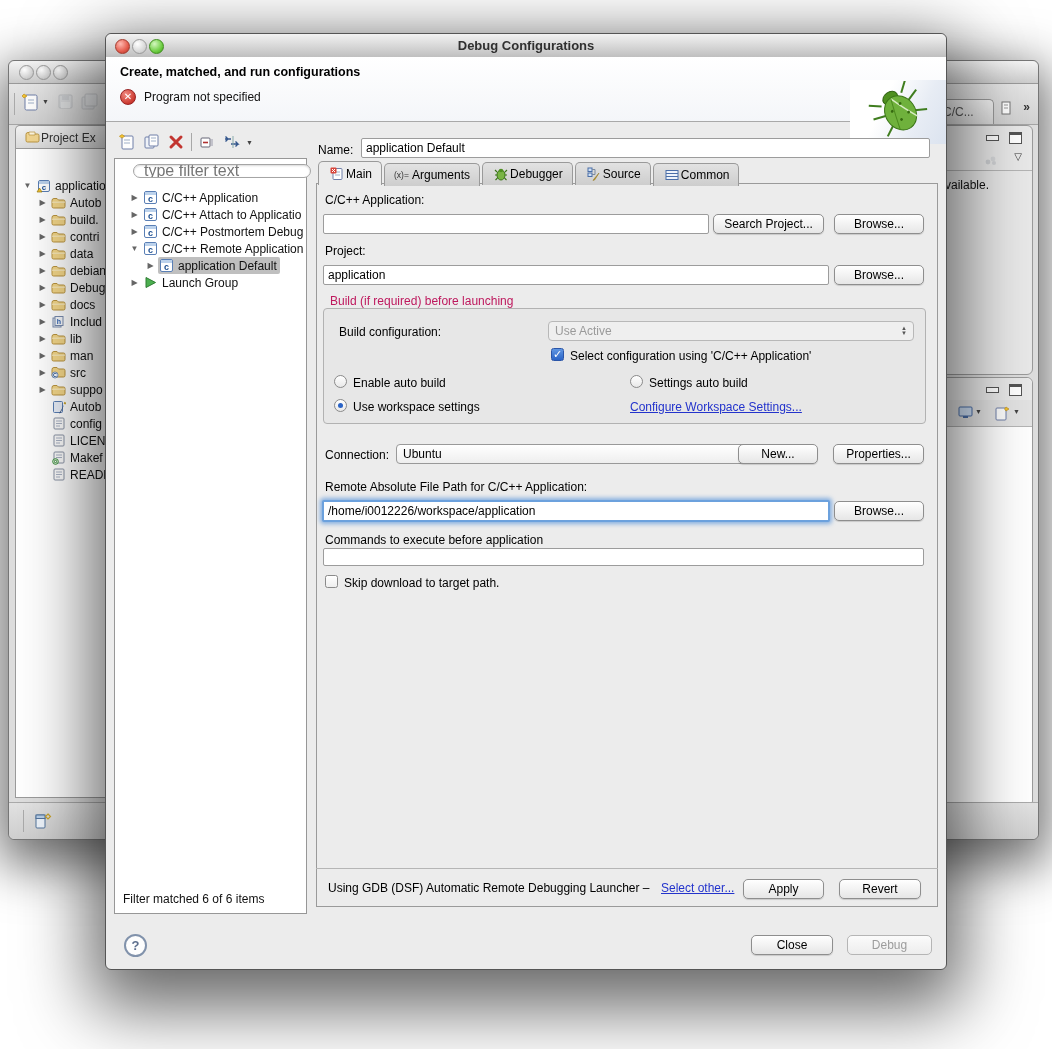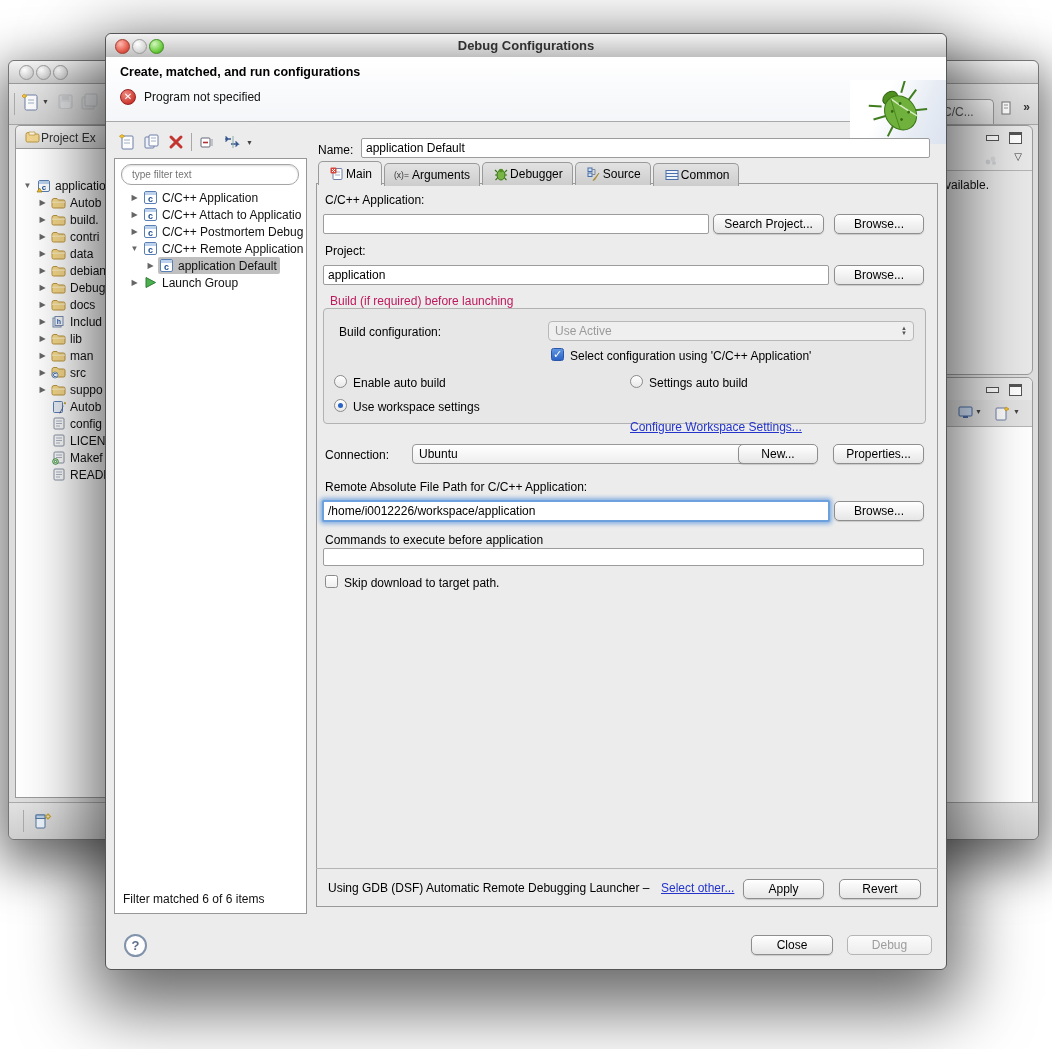--- a/index.html
+++ b/index.html
@@ -72,22 +72,22 @@
     background:linear-gradient(#ffffff,#eeeeee);font-size:12px;display:flex;align-items:center;padding:0 6px;}
   .combo .stepper{margin-left:auto;display:flex;flex-direction:column;line-height:5px;font-size:6px;color:#555;padding-left:6px;}
   .combo.disabled{color:#9a9a9a;background:#efefef;border-color:#b8b8b8;}
   .checkbox{position:absolute;width:13px;height:13px;box-sizing:border-box;border:1px solid #8a8a8a;border-radius:2.5px;background:linear-gradient(#fff,#eee);}
   .checkbox.checked{background:linear-gradient(#5f96e2,#2a63c6);border-color:#2a55a8;}
   .checkbox.checked::after{content:"✓";color:#fff;font-size:11px;font-weight:bold;position:absolute;left:1px;top:-1px;}
   .radio{position:absolute;width:13px;height:13px;box-sizing:border-box;border:1px solid #8a8a8a;border-radius:50%;background:linear-gradient(#fff,#e8e8e8);}
   .radio.on::after{content:"";position:absolute;left:3px;top:3px;width:5px;height:5px;border-radius:50%;background:#2a63c6;}
   .link{font-size:12px;color:#2333cc;text-decoration:underline;cursor:pointer;}
   .sidebar-box{left:8px;top:124px;width:193px;height:756px;background:#fff;border:1px solid #979797;box-sizing:border-box;}
-  .filter-pill{position:absolute;left:6px;top:5px;width:178px;height:21px;box-sizing:border-box;border:1px solid #a5a5a5;
-    border-radius:10px;background:#fff;box-shadow:inset 0 1px 2px rgba(0,0,0,0.15);font-size:10px;color:#888;padding:0 10px;
+  .filter-pill{position:absolute;left:18px;top:5px;width:178px;height:14px;box-sizing:border-box;border:1px solid #a5a5a5;
+    border-radius:10px;background:#fff;box-shadow:inset 0 1px 2px rgba(0,0,0,0.15);font-size:16px;color:#888;padding:0 10px;
     font-family:"Liberation Sans",sans-serif;}
   .tab{height:23px;box-sizing:border-box;border:1px solid #9a9a9a;border-bottom:none;border-radius:5px 5px 0 0;
     background:linear-gradient(#e2e2e2,#cdcdcd);display:inline-flex;align-items:center;padding:0 9px;
     margin-right:2px;font-size:12px;color:#000;position:relative;}
   .tab.selected{background:#ececec;z-index:3;height:24px;}
   .tab .ticon{width:18px;}
   .frame{left:210px;top:149px;width:622px;height:724px;border:1px solid #9a9a9a;box-sizing:border-box;z-index:1;}
   .group-box{position:absolute;border:1px solid #b2b2b2;border-radius:4px;background:#e7e7e7;}
   .help-circle{width:19px;height:19px;border-radius:50%;border:2px solid #8192ab;color:#5d6f8d;font-weight:bold;
     font-size:13px;display:flex;align-items:center;justify-content:center;background:#fdfdfd;}
@@ -681,24 +681,24 @@
       </span>
   </div>
   <div class="checkbox checked" style="left:445px;top:314px;"></div>
   <div class="abs label" style="left:464px;top:315px;">Select configuration using 'C/C++ Application'</div>
   <div class="radio" style="left:228px;top:341px;"></div>
   <div class="abs label" style="left:247px;top:342px;">Enable auto build</div>
   <div class="radio" style="left:524px;top:341px;"></div>
   <div class="abs label" style="left:543px;top:342px;">Settings auto build</div>
   <div class="radio on" style="left:228px;top:365px;"></div>
   <div class="abs label" style="left:247px;top:366px;">Use workspace settings</div>
-  <div class="abs link" style="left:524px;top:366px;margin-top:20px;">Configure Workspace Settings...</div>
+  <div class="abs link" style="left:524px;top:366px;">Configure Workspace Settings...</div>
 
   <div class="abs label" style="left:219px;top:414px;">Connection:</div>
-  <div class="combo" style="left:290px;top:410px;width:386px;margin-left:16px;">
+  <div class="combo" style="left:290px;top:410px;width:386px;">
     <span>Ubuntu</span>
     <span class="stepper">
         <span>▲</span>
         <span>▼</span>
       </span>
   </div>
   <div class="mac-btn" style="left:632px;top:410px;width:80px;">New...</div>
   <div class="mac-btn" style="left:727px;top:410px;width:91px;">Properties...</div>
 
   <div class="abs label" style="left:219px;top:446px;">Remote Absolute File Path for C/C++ Application:</div>

